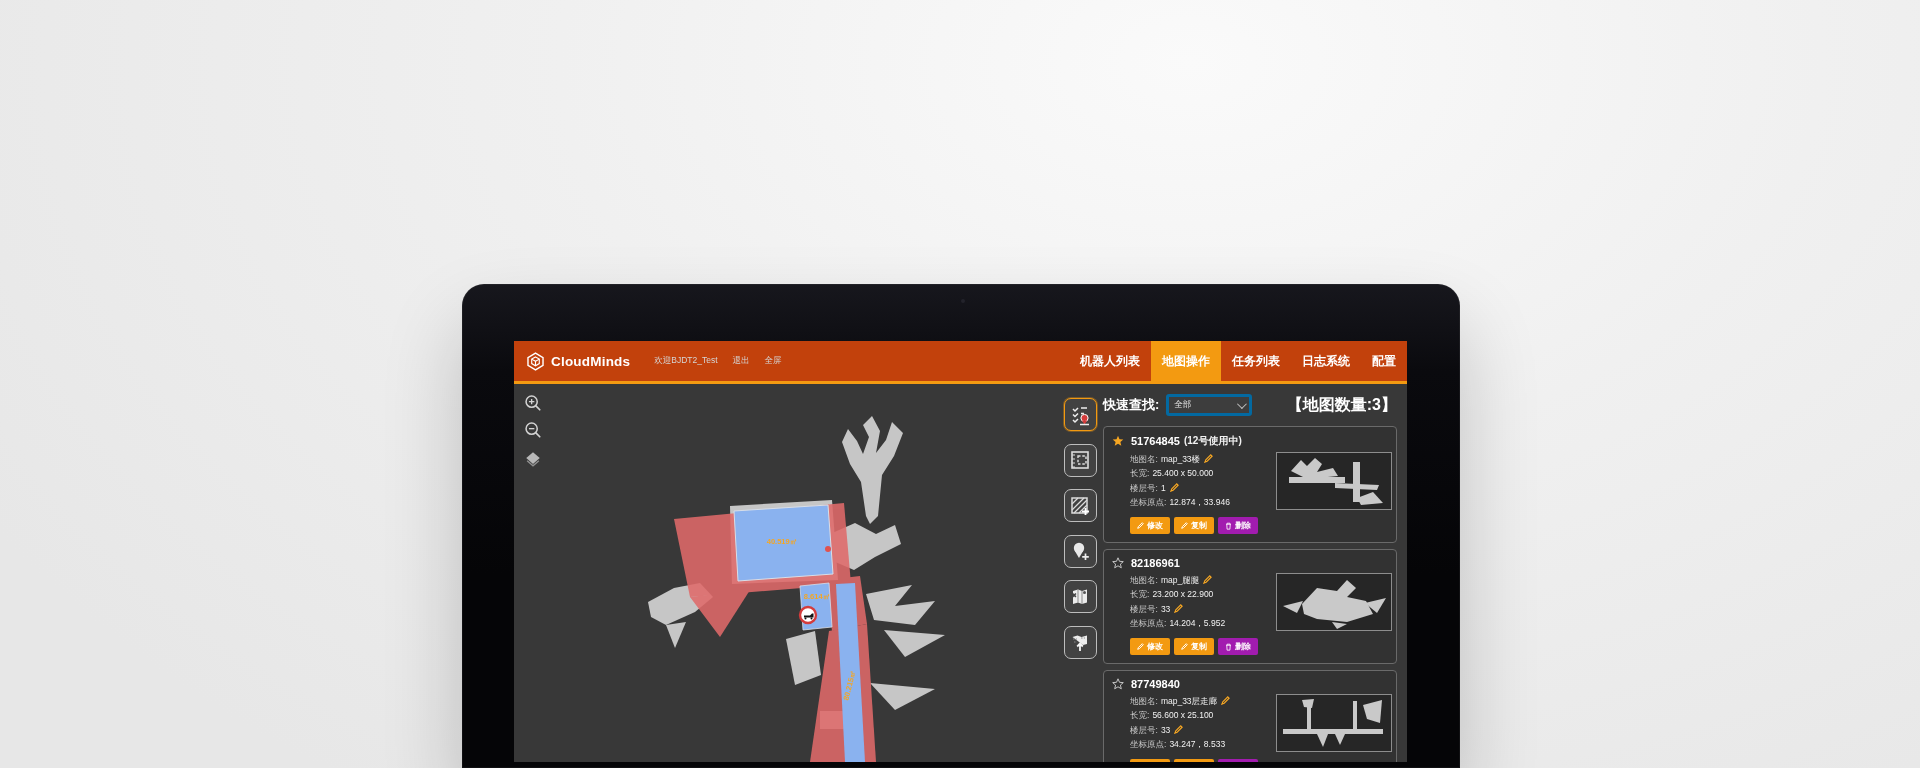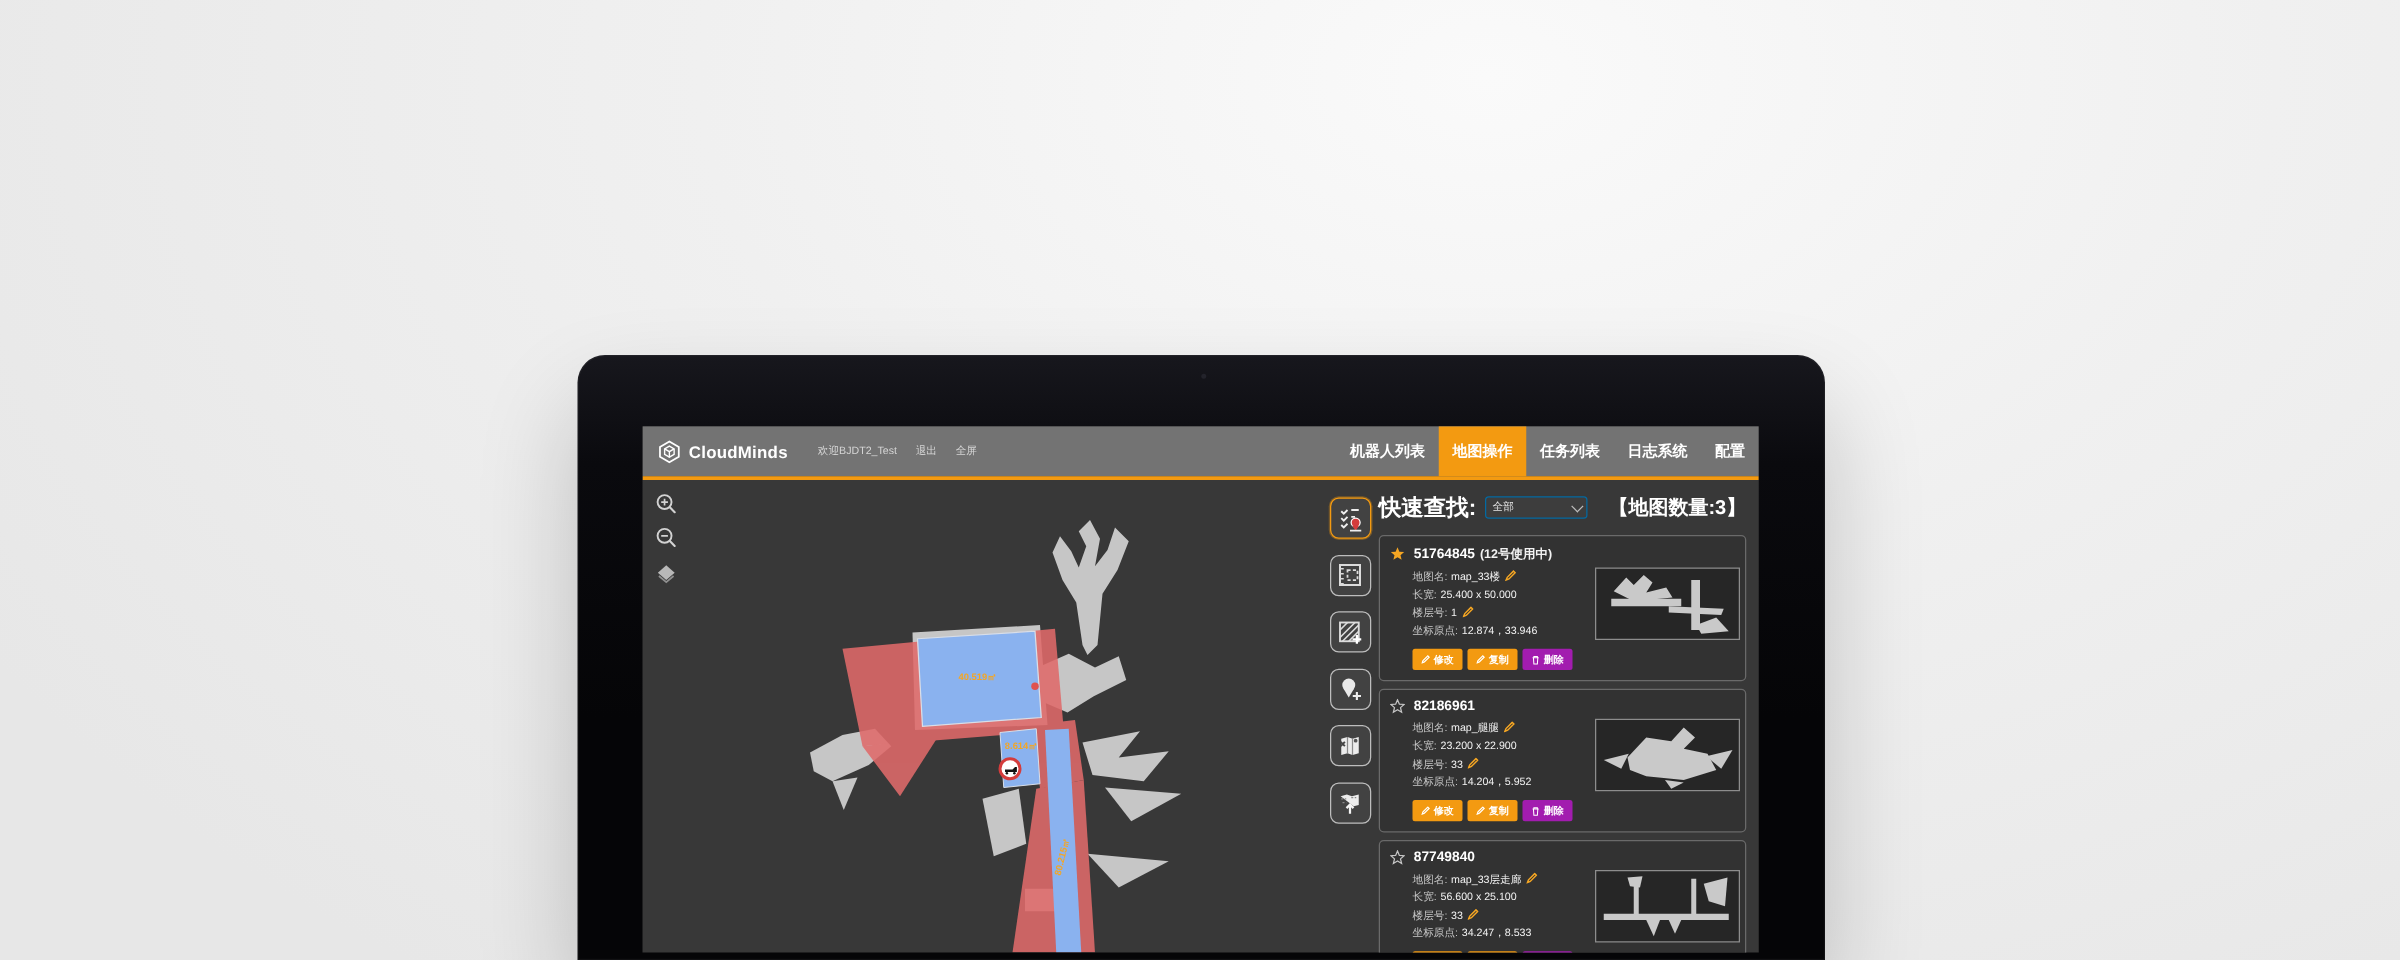--- a/index.html
+++ b/index.html
@@ -14,21 +14,21 @@
     background:linear-gradient(180deg,#17171d 0%,#0a0a0e 18%,#050507 60%);
     border-radius:22px 22px 0 0;
     box-shadow:0 40px 80px rgba(0,0,0,.20), inset 0 0 0 1px rgba(255,255,255,.05);
   }
   .camera-dot{position:absolute;left:50%;top:15px;width:4px;height:4px;border-radius:50%;background:#23232b;}
   .screen{
     position:absolute;left:52px;top:57px;width:893px;height:421px;
     background:#383838;overflow:hidden;display:flex;flex-direction:column;
   }
   
-  .hdr{height:40px;background:#737373;display:flex;align-items:center;flex:0 0 auto;}
+  .hdr{height:40px;background:#c2410c;display:flex;align-items:center;flex:0 0 auto;}
   .hdr-rule{height:3px;background:#f39a11;flex:0 0 auto;}
   .brand{display:flex;align-items:center;margin-left:12px;}
   .brand-name{color:#fff;font-size:13.5px;font-weight:bold;margin-left:6px;letter-spacing:.2px;}
   .hdr-small{color:#d5d5d5;font-size:8.5px;}
   .hdr-small.welcome{margin-left:24px;}
   .hdr-small.link{margin-left:15px;cursor:pointer;}
   .hdr-spacer{flex:1;}
   .tabs{display:flex;height:100%;}
   .tab{display:flex;align-items:center;padding:0 11px;color:#fff;font-size:12px;font-weight:bold;cursor:pointer;white-space:nowrap;}
   .tab.active{background:#f39a11;}
@@ -41,23 +41,23 @@
   
   .tools{width:46px;display:flex;flex-direction:column;align-items:center;padding-top:14px;flex:0 0 auto;}
   .tool{
     width:33px;height:33px;border-radius:7px;border:1.5px solid #bdbdbd;background:#424242;
     margin-bottom:12.5px;display:flex;align-items:center;justify-content:center;cursor:pointer;box-sizing:border-box;
   }
   .tool.active{border-color:#f39a11;box-shadow:0 0 0 1px rgba(243,154,17,.35);}
   
   .panel{width:304px;flex:0 0 auto;padding:8px 10px 0 0;box-sizing:border-box;display:flex;flex-direction:column;}
   .panel-bar{display:flex;align-items:center;margin:2px 0 10px 0;}
-  .qf-label{color:#fff;font-size:18px;font-weight:bold;}
+  .qf-label{color:#fff;font-size:13px;font-weight:bold;}
   .dropdown{
-    margin-left:7px;width:70px;height:16px;border:1px solid #0369a1;border-radius:3px;background:#3d3d3d;
+    margin-left:7px;width:70px;height:16px;border:3px solid #0369a1;border-radius:3px;background:#3d3d3d;
     display:flex;align-items:center;padding:0 5px;cursor:pointer;
   }
   .dropdown .val{color:#e3e3e3;font-size:8.5px;flex:1;}
   .chev{width:6px;height:6px;border-right:1.5px solid #bdbdbd;border-bottom:1.5px solid #bdbdbd;transform:rotate(45deg) translateY(-2px);}
   .map-count{margin-left:auto;color:#fff;font-size:16px;font-weight:bold;}
   .card{
     border:1px solid #6a6a6a;border-radius:4px;background:#323232;
     padding:7px 4px 8px 8px;margin-bottom:6px;box-sizing:border-box;
   }
   .card-title{display:flex;align-items:center;}

